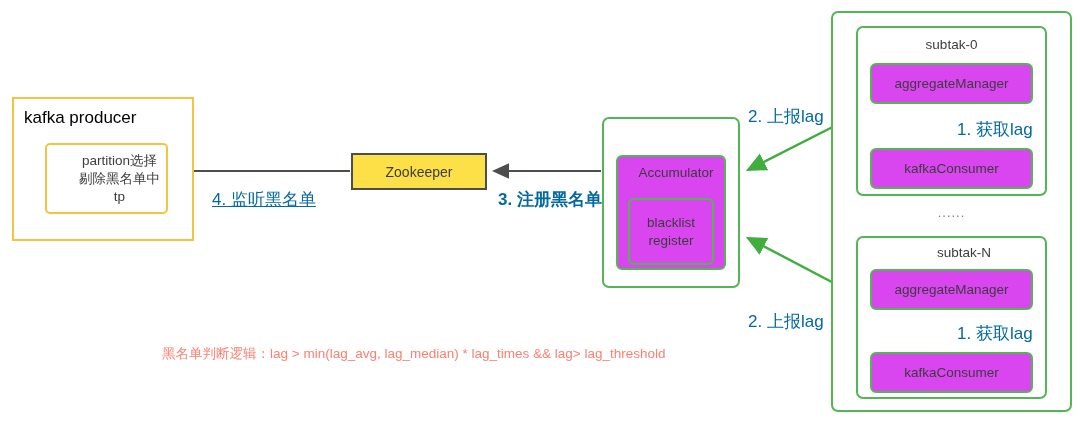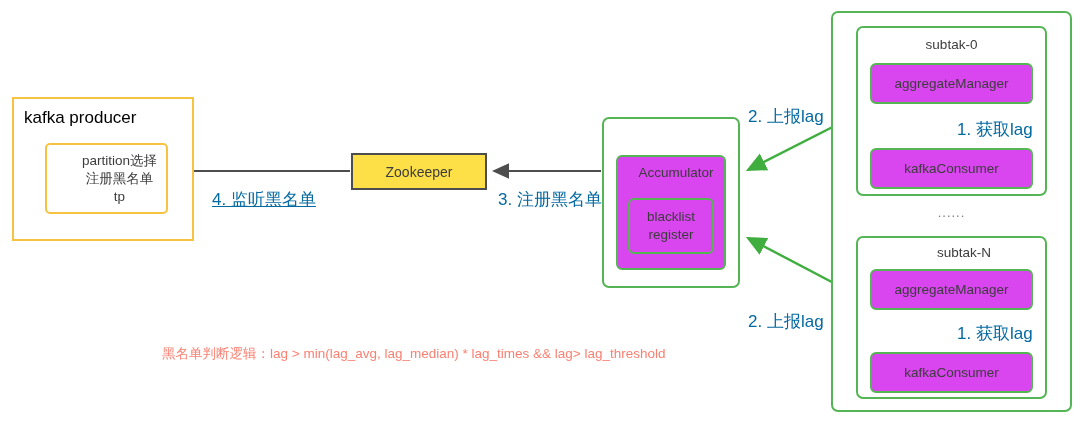--- a/index.html
+++ b/index.html
@@ -149,36 +149,36 @@
       <line x1="947" y1="310" x2="947" y2="352" stroke="#3fae3f" stroke-width="3.2" marker-end="url(#arrowGreen)" marker-start="url(#arrowGreenStart)"></line>
     </g>
   </svg>
 
   <div class="box orange-outer" style="left:12px; top:97px; width:182px; height:144px;">
   </div>
   <div class="orange-title" style="left:24px; top:108px;">kafka producer</div>
 
   <div class="box orange-inner two-line" style="left:45px; top:143px; width:123px; height:71px;">
     <span>partition选择</span>
-    <span>注册黑名单</span>
+    <span>剔除黑名单中</span>
     <span>tp</span>
   </div>
 
   <div class="box grey-box" style="left:351px; top:153px; width:136px; height:37px;">
     <span>Zookeeper</span>
   </div>
 
   <div class="box green-outer" style="left:602px; top:117px; width:138px; height:171px;">
   </div>
 
   <div class="box green-box" style="left:616px; top:155px; width:110px; height:115px; align-items:flex-start;">
   </div>
   <div class="panel-title" style="left:616px; top:165px; width:120px;">Accumulator</div>
 
-  <div class="box green-box two-line" style="left:628px; top:198px; width:86px; height:56px;">
+  <div class="box green-box two-line" style="left:628px; top:198px; width:86px; height:67px;">
     <span>blacklist</span>
     <span>register</span>
   </div>
 
   <div class="box green-outer" style="left:831px; top:11px; width:241px; height:401px;">
   </div>
 
   <div class="box green-outer" style="left:856px; top:26px; width:191px; height:170px;">
   </div>
   <div class="panel-title" style="left:856px; top:37px; width:191px;">subtak-0</div>
@@ -198,21 +198,21 @@
   <div class="box green-box" style="left:870px; top:269px; width:163px; height:41px;">
     <span>aggregateManager</span>
   </div>
   <div class="label" style="left:957px; top:322px;">1. 获取lag</div>
   <div class="box green-box" style="left:870px; top:352px; width:163px; height:41px;">
     <span>kafkaConsumer</span>
   </div>
 
   <div class="label" style="left:212px; top:188px;text-decoration:underline;">4. 监听黑名单</div>
 
-  <div class="label" style="left:498px; top:188px;">3. 注册黑名单</div>
+  <div class="label" style="left:498px; top:188px;font-weight:bold;">3. 注册黑名单</div>
 
   <div class="label" style="left:748px; top:105px;">2. 上报lag</div>
 
   <div class="label" style="left:748px; top:310px;">2. 上报lag</div>
 
   <div class="formula" style="left:162px; top:345px;">黑名单判断逻辑：lag &gt; min(lag_avg, lag_median) * lag_times &amp;&amp; lag&gt; lag_threshold</div>
 
 </div>
 
 </body></html>

